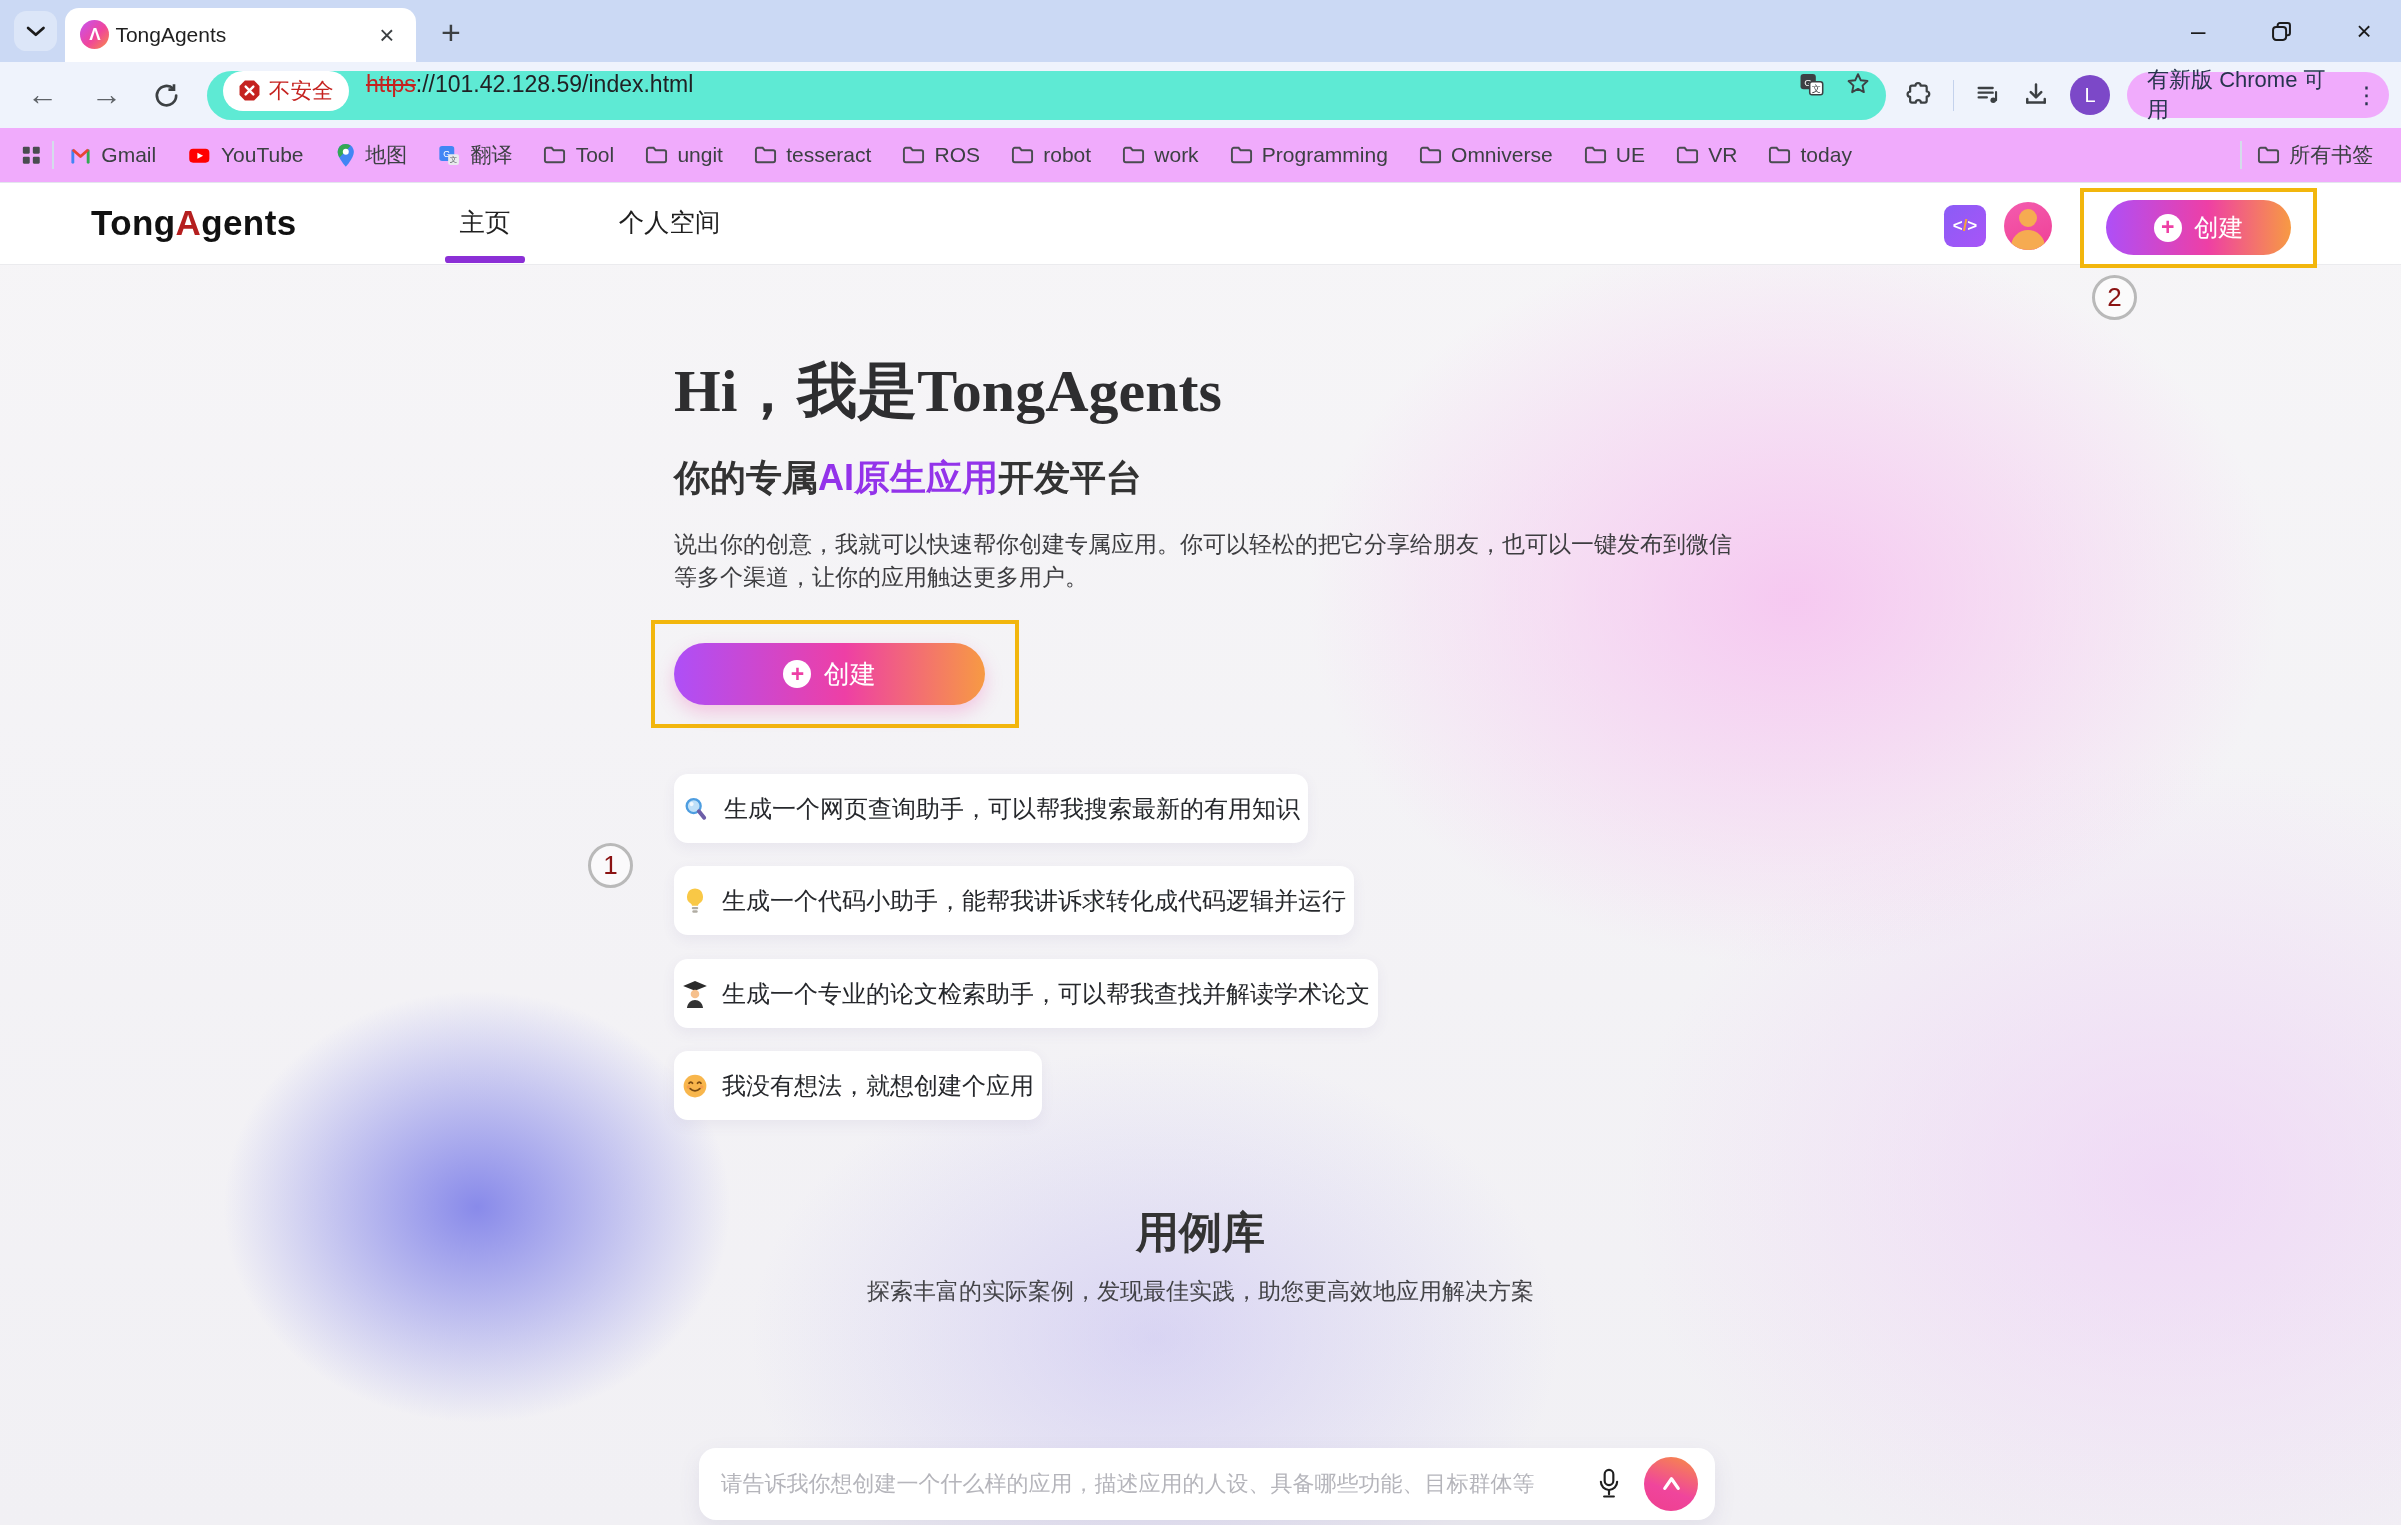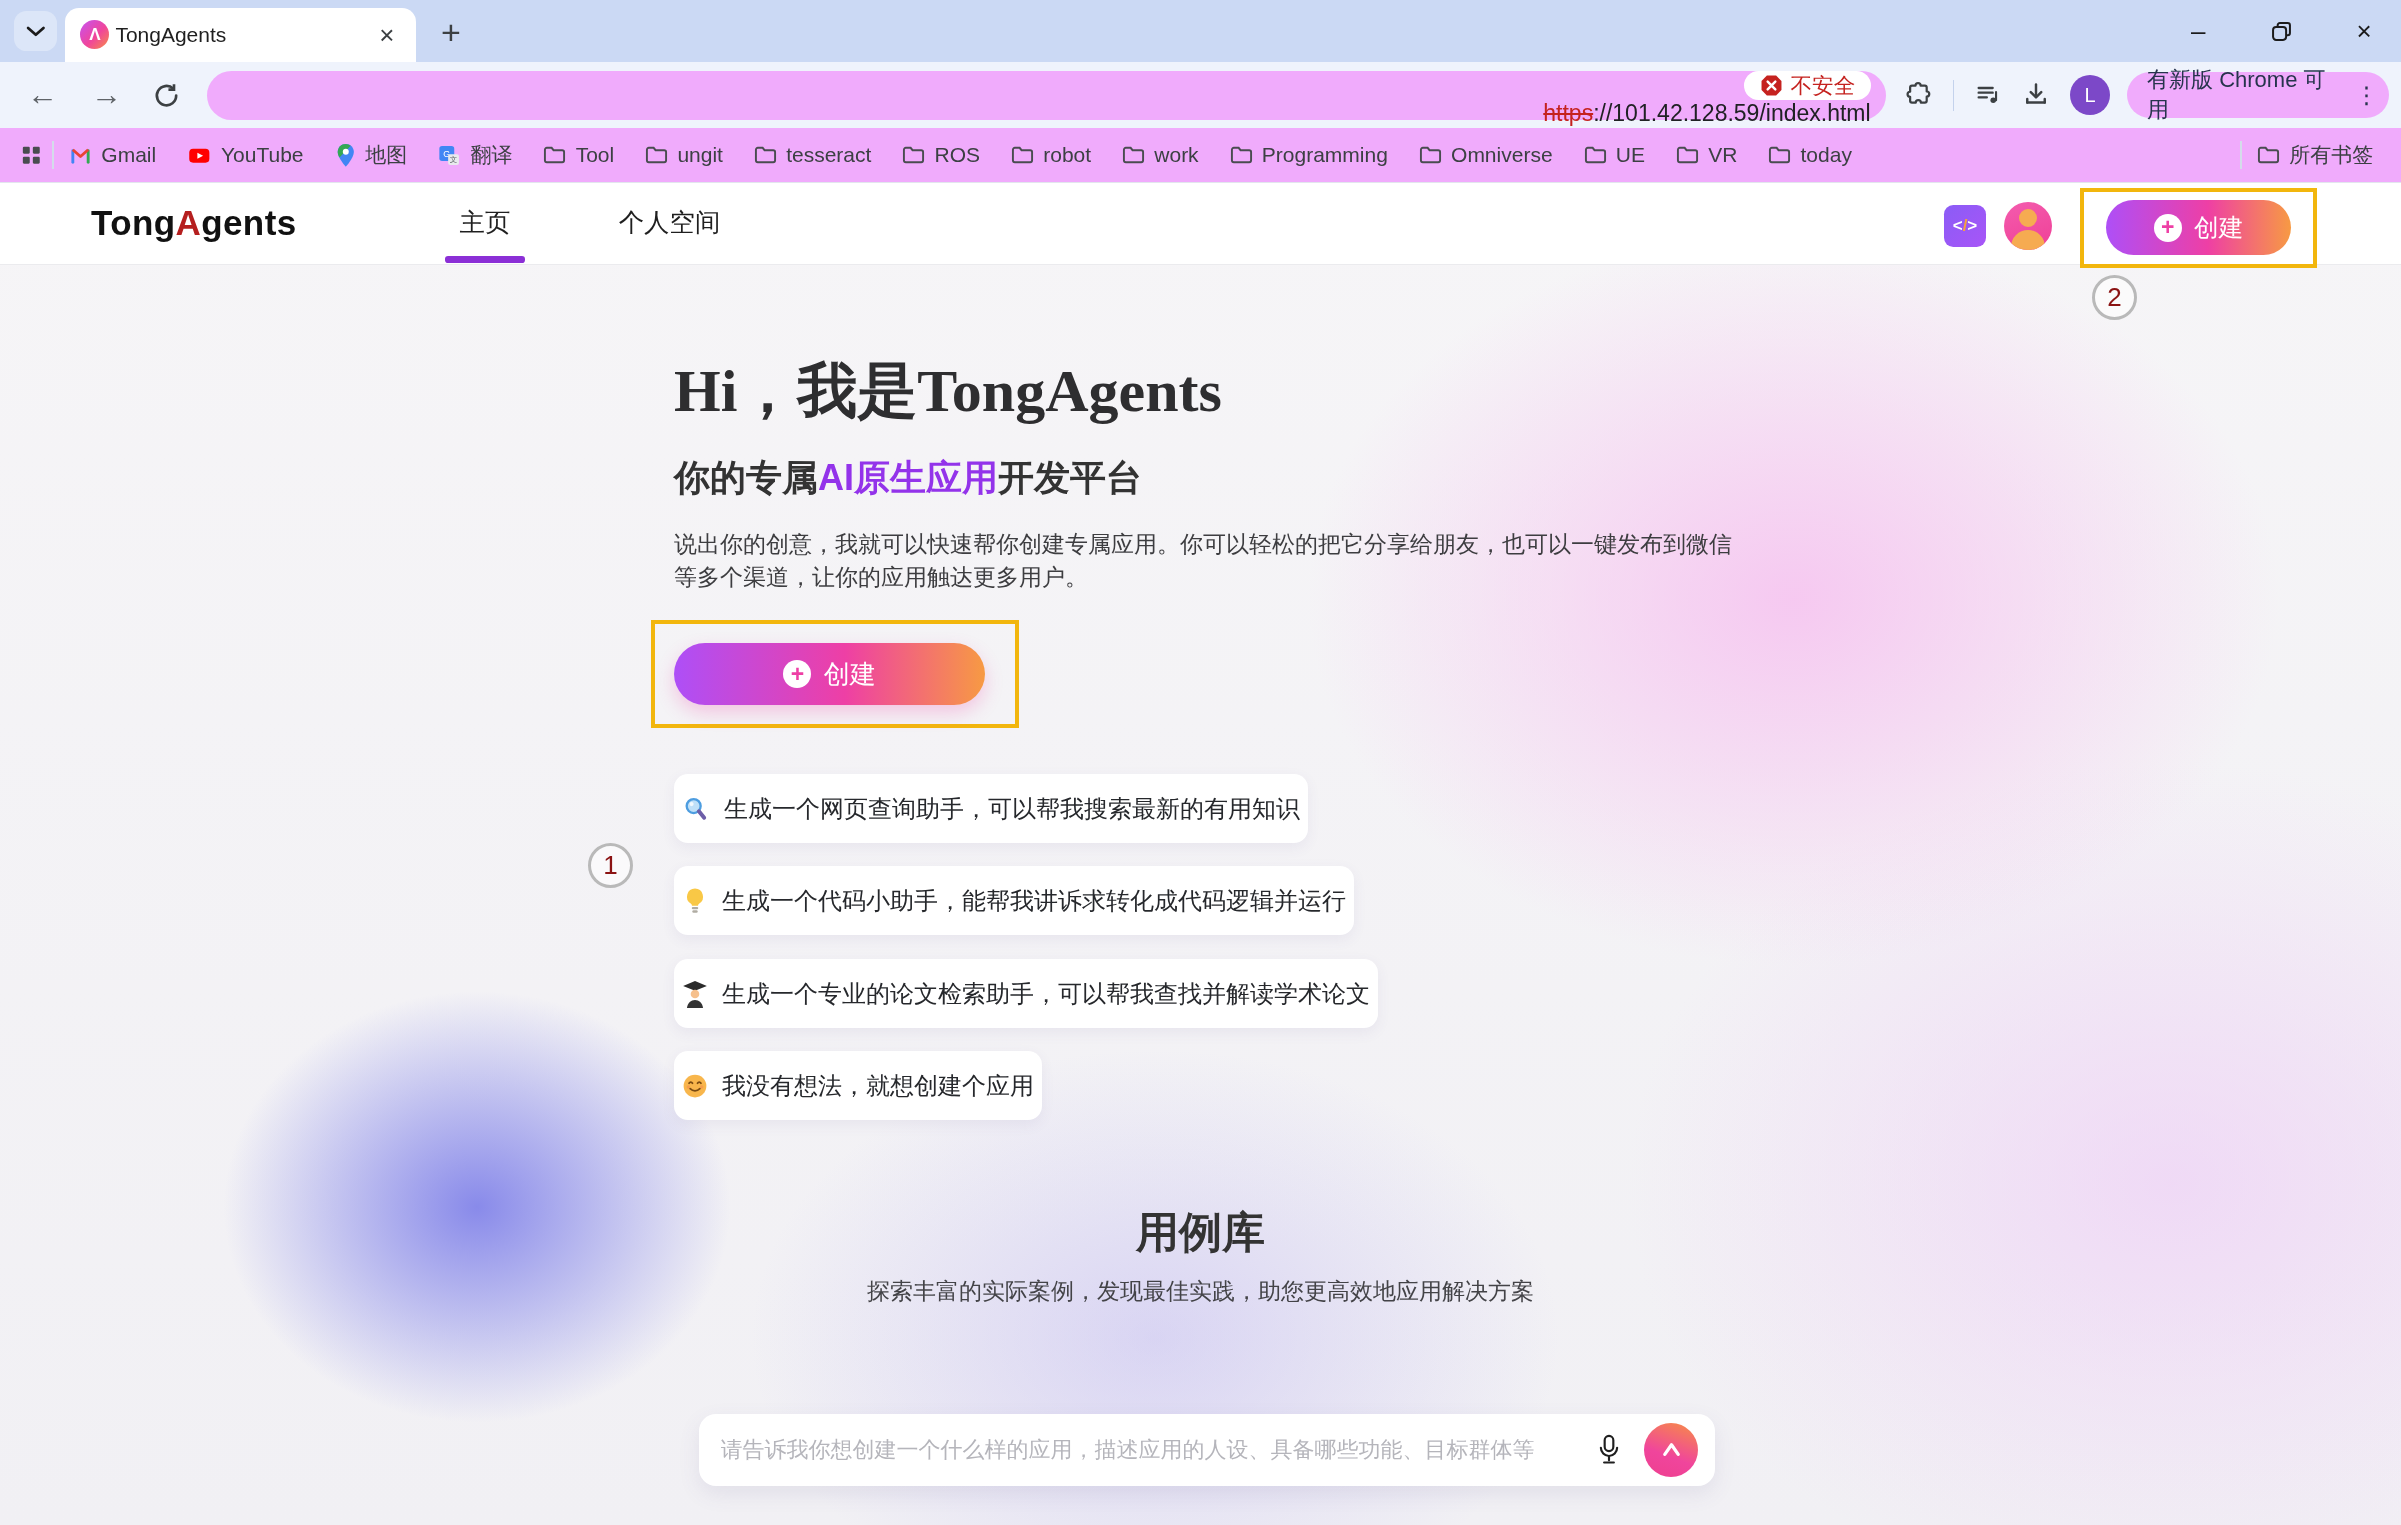--- a/index.html
+++ b/index.html
@@ -13,21 +13,21 @@
   .favicon { width:29px; height:29px; border-radius:50%; background:linear-gradient(135deg,#c653f2 0%,#f0459c 55%,#f78d45 100%); display:flex; align-items:center; justify-content:center; color:#fff; font-weight:bold; font-size:17px; }
   .tab-title { margin-left:6px; font-size:21px; color:#1f1f1f; flex:1; white-space:nowrap; overflow:hidden; }
   .tab-close { font-size:26px; color:#3c4043; line-height:1; padding:1.5px 6.2px; border-radius:50%; }
   .newtab-btn { position:absolute; left:431px; top:12.3px; width:40px; height:40px; font-size:34px; color:#3c4043; display:flex; align-items:center; justify-content:center; }
   .win-controls { position:absolute; right:15.4px; top:0; height:62px; display:flex; align-items:center; gap:40px; color:#1b1b1b; }
   .win-btn { width:43px; height:43px; display:flex; align-items:center; justify-content:center; font-size:26px; }
 
   .toolbar { position:absolute; left:0; top:62px; width:2401px; height:66px; background:#eff3fc; display:flex; align-items:center; }
   .nav-arrow { font-size:31px; color:#5f6368; margin-left:21.6px; width:43px; text-align:center; }
   .reload { margin-left:17px; width:43px; display:flex; justify-content:center; }
-  .omnibox { margin-left:20px; width:1703px; height:49px; border-radius:24.6px; background:#f0abfc; display:flex; align-items:flex-end; padding:0 15.4px;flex-direction:column; }
+  .omnibox { margin-left:20px; width:1703px; height:49px; border-radius:24.6px; background:#5eead4; display:flex; align-items:flex-start; padding:0 15.4px; }
   .sec-chip { height:40px; border-radius:20px; background:#ffffff; display:flex; align-items:center; gap:7.7px; padding:0 15.4px; }
   .sec-chip .sec-label { color:#c5221f; font-size:21.6px; }
   .url-text { margin-left:17px; font-size:23px; color:#202124; white-space:nowrap; }
   .url-https { color:#c5221f; text-decoration:line-through; }
   .omni-right { margin-left:auto; display:flex; align-items:center; gap:20px; }
   .tb-icons { display:flex; align-items:center; gap:20px; margin-left:18.5px; }
   .tb-sep { width:1.5px; height:31px; background:#c4d2ec; }
   .avatar-l { width:40px; height:40px; border-radius:50%; background:#7c48c8; color:#fff; font-size:20px; display:flex; align-items:center; justify-content:center; }
   .update-pill { margin-left:17px; margin-right:12.3px; height:46px; border-radius:23px; background:#f0abfc; color:#27344d; font-size:22px; display:flex; align-items:center; gap:10.8px; padding:0 10.8px 0 20px; }
   .dots { font-size:23px; color:#27344d; letter-spacing:0; }
@@ -73,21 +73,21 @@
   .hero-desc { position:absolute; left:674px; top:345px; width:1070px; font-size:23px; line-height:1.42; color:#3d3d40; }
   .anno-box-1 { left:651px; top:437px; width:368px; height:108px; }
   .create-1 { position:absolute; left:674px; top:460px; width:311px; height:62px; font-size:26px; box-shadow:0 7.7px 18.5px rgba(238,63,165,0.25); }
 
   .chip { position:absolute; left:674px; height:69px; background:#ffffff; border-radius:14px; display:flex; align-items:center; gap:14px; padding:0 8px; font-size:24px; color:#26282c; box-shadow:0 4.6px 14px rgba(90,70,140,0.07); white-space:nowrap; }
   .chip-1 { top:591px; } .chip-2 { top:683px; } .chip-3 { top:776px; } .chip-4 { top:868px; }
 
   .usecase-title { position:absolute; left:0; top:1021px; width:2401px; text-align:center; font-size:43px; font-weight:bold; color:#333; }
   .usecase-sub { position:absolute; left:0; top:1093px; width:2401px; text-align:center; font-size:23px; color:#434347; }
 
-  .prompt-bar { position:absolute; left:699px; top:1231px; width:1016px; height:72px; background:#fff; border-radius:17px; box-shadow:0 7.7px 21.6px rgba(90,80,140,0.10); display:flex; align-items:center; padding:0 17px 0 21.6px; }
+  .prompt-bar { position:absolute; left:699px; top:1265px; width:1016px; height:72px; background:#fff; border-radius:17px; box-shadow:0 7.7px 21.6px rgba(90,80,140,0.10); display:flex; align-items:center; padding:0 17px 0 21.6px; }
   .prompt-input { flex:1; border:none; outline:none; font-size:22px; color:#333; font-family:"Liberation Sans",sans-serif; background:transparent; }
   .prompt-input::placeholder { color:#b5b5bb; }
   .mic { width:43px; display:flex; justify-content:center; margin-right:14px; }
   .send-btn { width:54px; height:54px; border-radius:50%; background:linear-gradient(200deg,#f78d45 0%,#f0459c 60%,#ee3f8f 100%); display:flex; align-items:center; justify-content:center; }
 
   svg { display:block; }
 </style>
 </head>
 <body>
 

